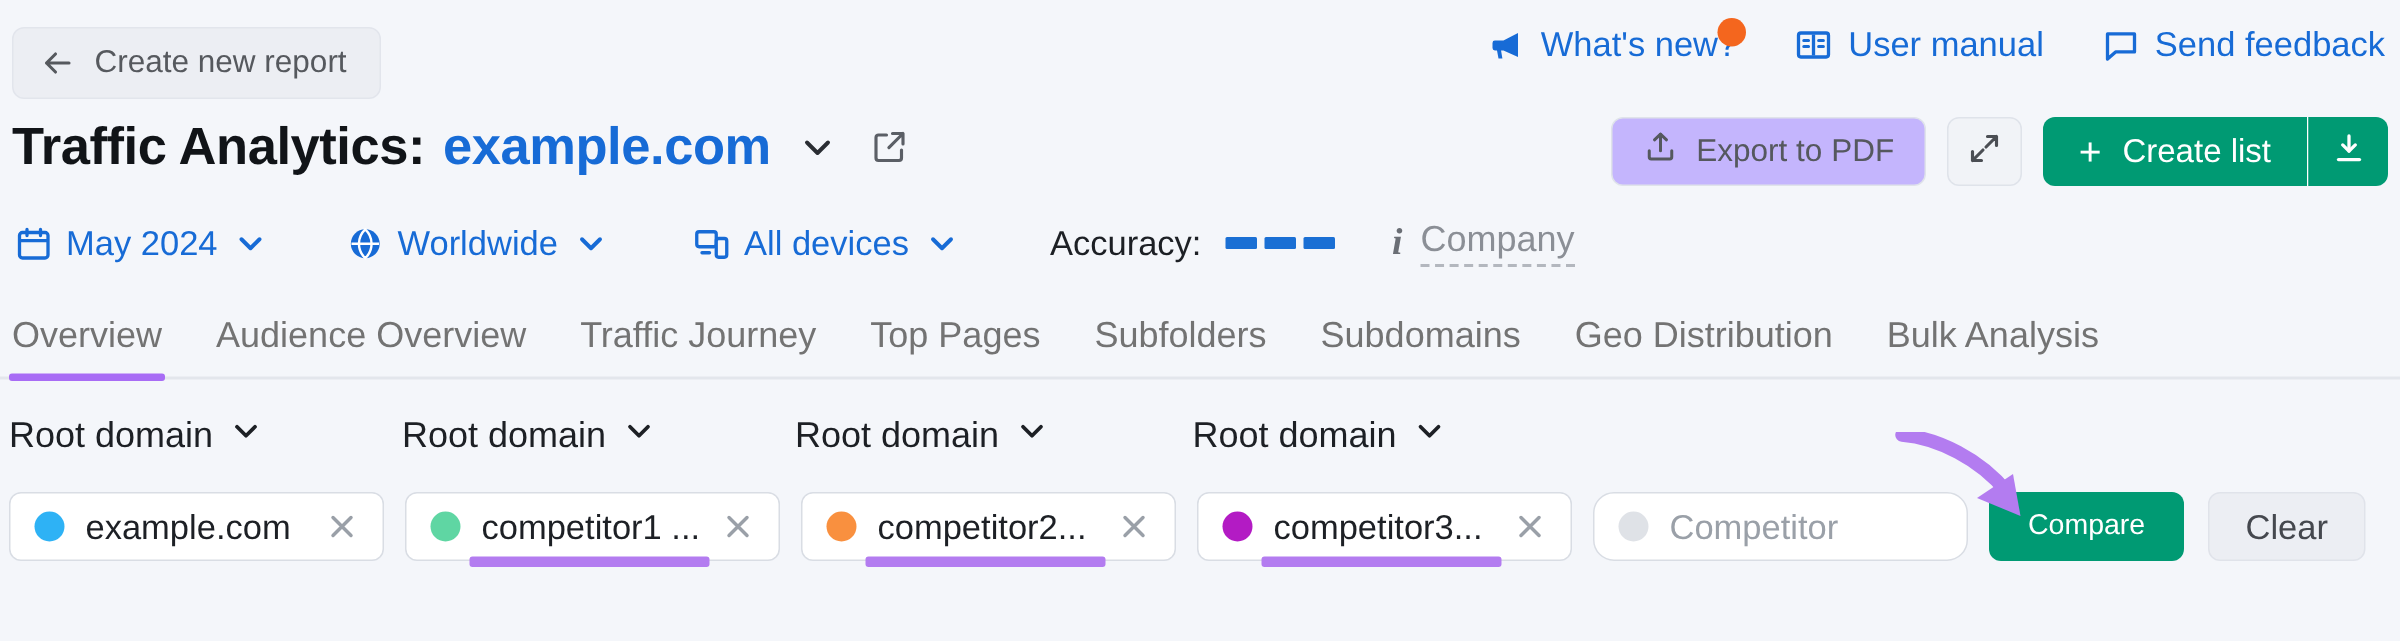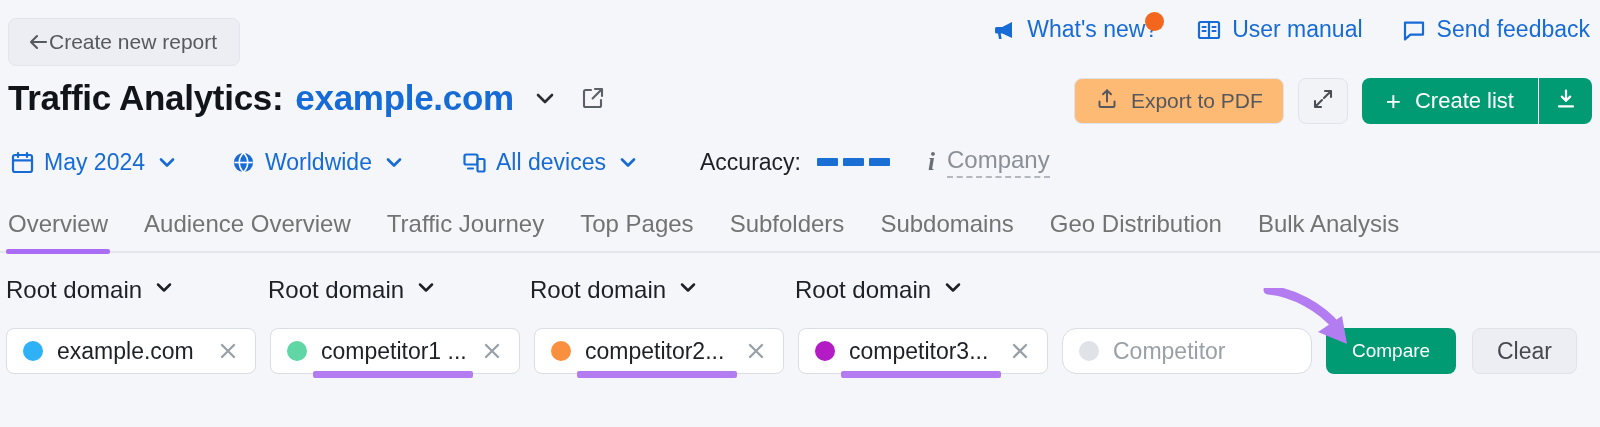--- a/index.html
+++ b/index.html
@@ -15,21 +15,21 @@
 
   .page { position: relative; width: 1600px; height: 427px; }
 
   
   .row-top {
     position: absolute; left: 0; top: 0; width: 1600px; height: 68px;
   }
   .back-btn {
     position: absolute; left: 8px; top: 18px;
     height: 48px; padding: 0 22px 0 18px;
-    display: flex; align-items: center; 
+    display: flex; align-items: center; gap: 14px;
     background: #eceef3; border: 1px solid #e2e5ec; border-radius: 8px;
     color: #56595e; font-size: 21px; font-weight: 400;
     cursor: pointer;
   }
   .back-btn .arrow { display: block; width: 22px; height: 22px; }
 
   .top-links {
     position: absolute; right: 10px; top: 16px;
     display: flex; align-items: center; gap: 38px;
   }
@@ -57,21 +57,21 @@
   .title .chev { margin-left: 18px; color: #2a2d33; display: flex; cursor: pointer; }
   .title .ext { margin-left: 22px; color: #5b5f66; display: flex; cursor: pointer; }
 
   .title-actions {
     position: absolute; right: 8px; top: 4px;
     display: flex; align-items: center; gap: 14px;
   }
   .btn-outline {
     height: 46px; padding: 0 20px;
     display: flex; align-items: center; gap: 12px;
-    background: #fdba74; border: 1px solid #dfe3ea; border-radius: 8px;
+    background: #c4b5fd; border: 1px solid #dfe3ea; border-radius: 8px;
     color: #55585e; font-size: 21px; cursor: pointer; white-space: nowrap;
   }
   .btn-square {
     width: 50px; height: 46px;
     display: flex; align-items: center; justify-content: center;
     background: #f1f3f7; border: 1px solid #dfe3ea; border-radius: 8px;
     color: #4b4e54; cursor: pointer;
   }
   .btn-green-group { display: flex; align-items: stretch; }
   .btn-green {

